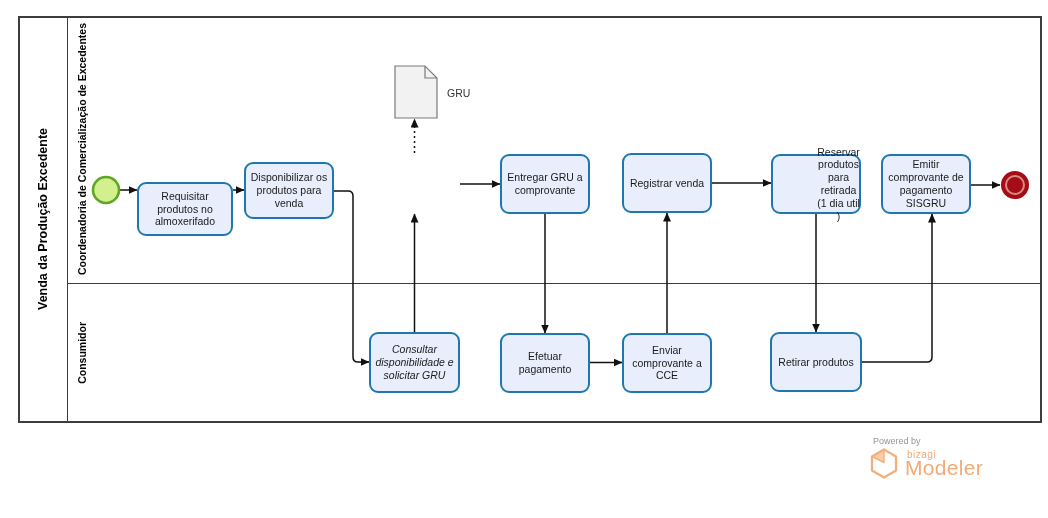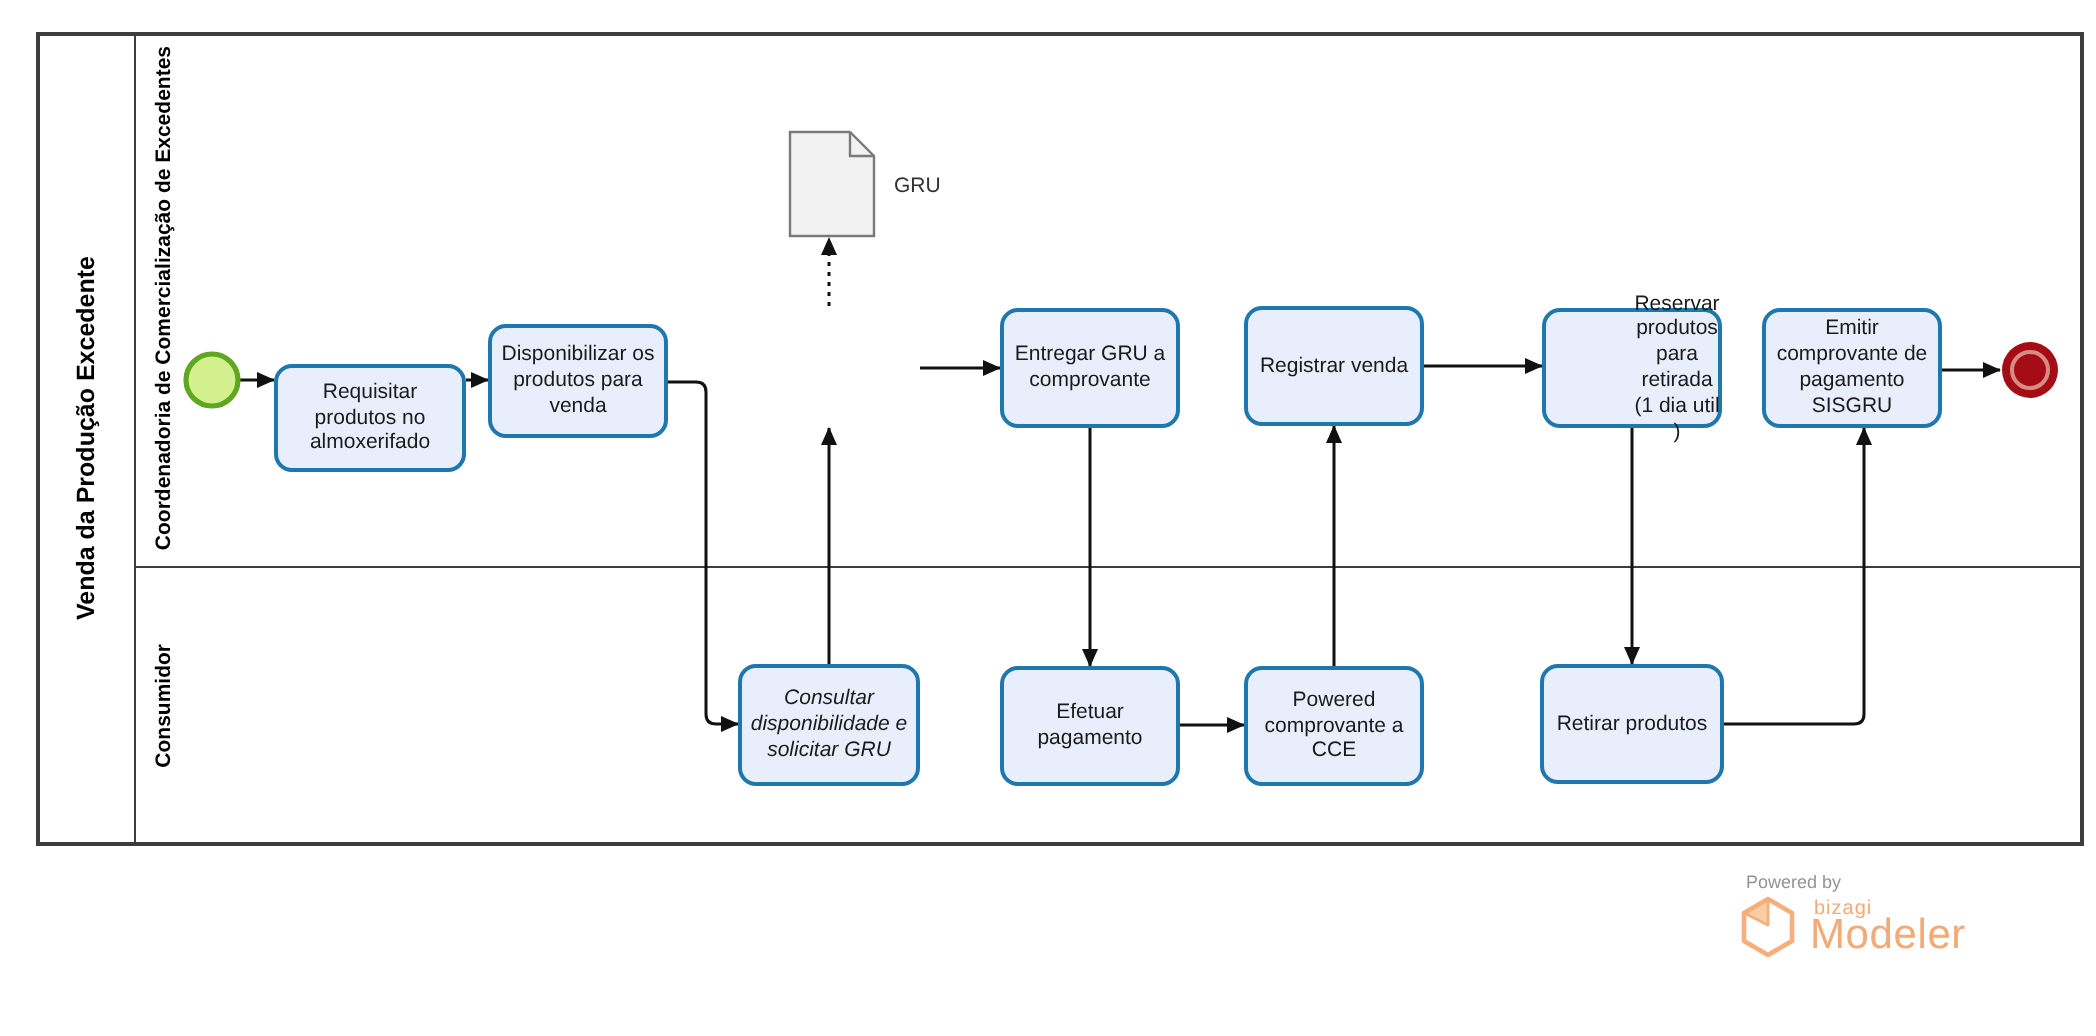--- a/index.html
+++ b/index.html
@@ -101,21 +101,21 @@
   </svg>
 
   <div class="task" id="t0">Requisitar produtos no almoxerifado</div>
   <div class="task" id="t1">Disponibilizar os produtos para venda</div>
   <div class="task" id="t3">Entregar GRU a comprovante</div>
   <div class="task" id="t4">Registrar venda</div>
   <div class="task" id="t5">Reservar produtos para retirada (1 dia util )</div>
   <div class="task" id="t6">Emitir comprovante de pagamento SISGRU</div>
   <div class="task" id="t7">Consultar disponibilidade e solicitar GRU</div>
   <div class="task" id="t8">Efetuar pagamento</div>
-  <div class="task" id="t9">Powered comprovante a CCE</div>
+  <div class="task" id="t9">Enviar comprovante a CCE</div>
   <div class="task" id="t10">Retirar produtos</div>
 
   <div class="gru-label">GRU</div>
 
   <div class="powered-by">Powered by</div>
   <svg class="brand-icon" width="28" height="31" viewBox="0 0 28 31" xmlns="http://www.w3.org/2000/svg">
     <path d="M2,8.5 L14,1.5 L14,14.5 Z" fill="#f8cda8" stroke="#f5ae7c" stroke-width="1.4" stroke-linejoin="round"></path>
     <path d="M14,1.5 L26,8.5 L26,22.5 L14,29.5 L2,22.5 L2,8.5 Z" fill="none" stroke="#f5ae7c" stroke-width="2.3" stroke-linejoin="round"></path>
   </svg>
   <div class="brand-name">bizagi</div>

